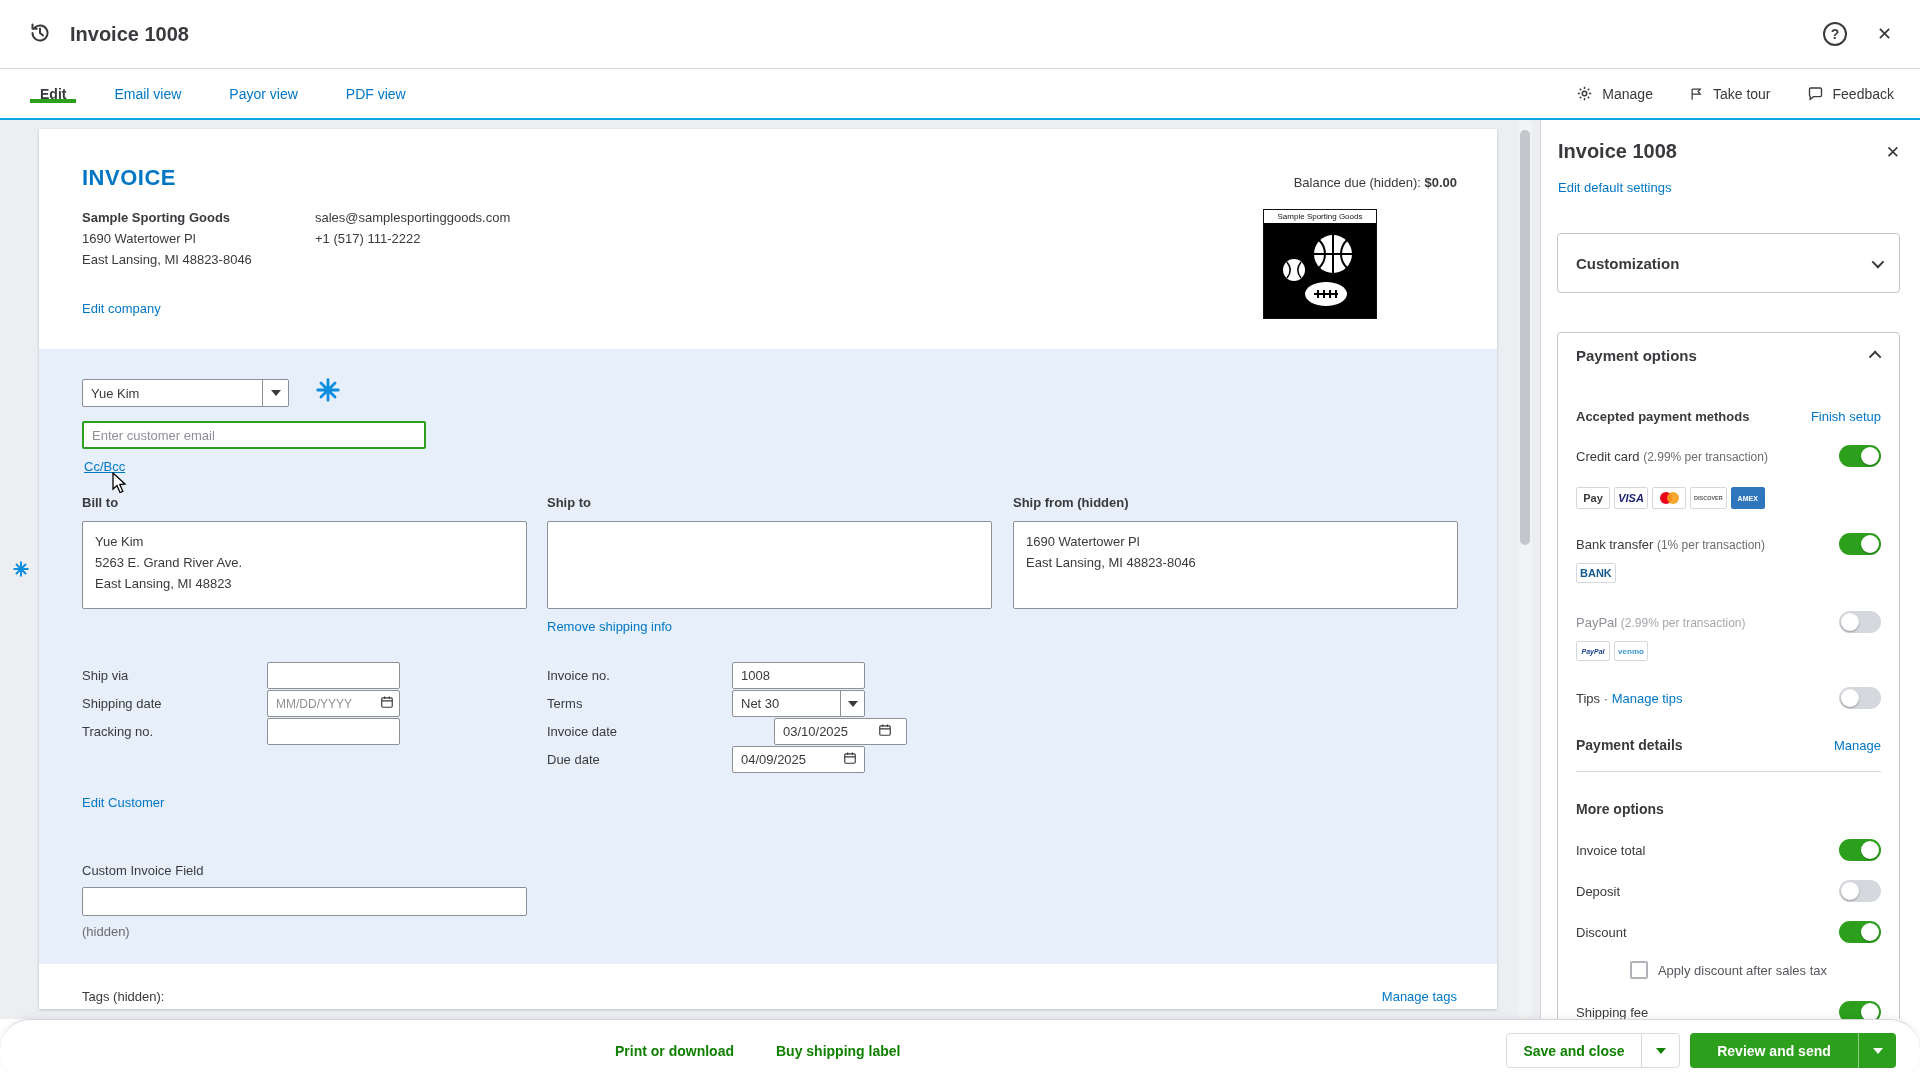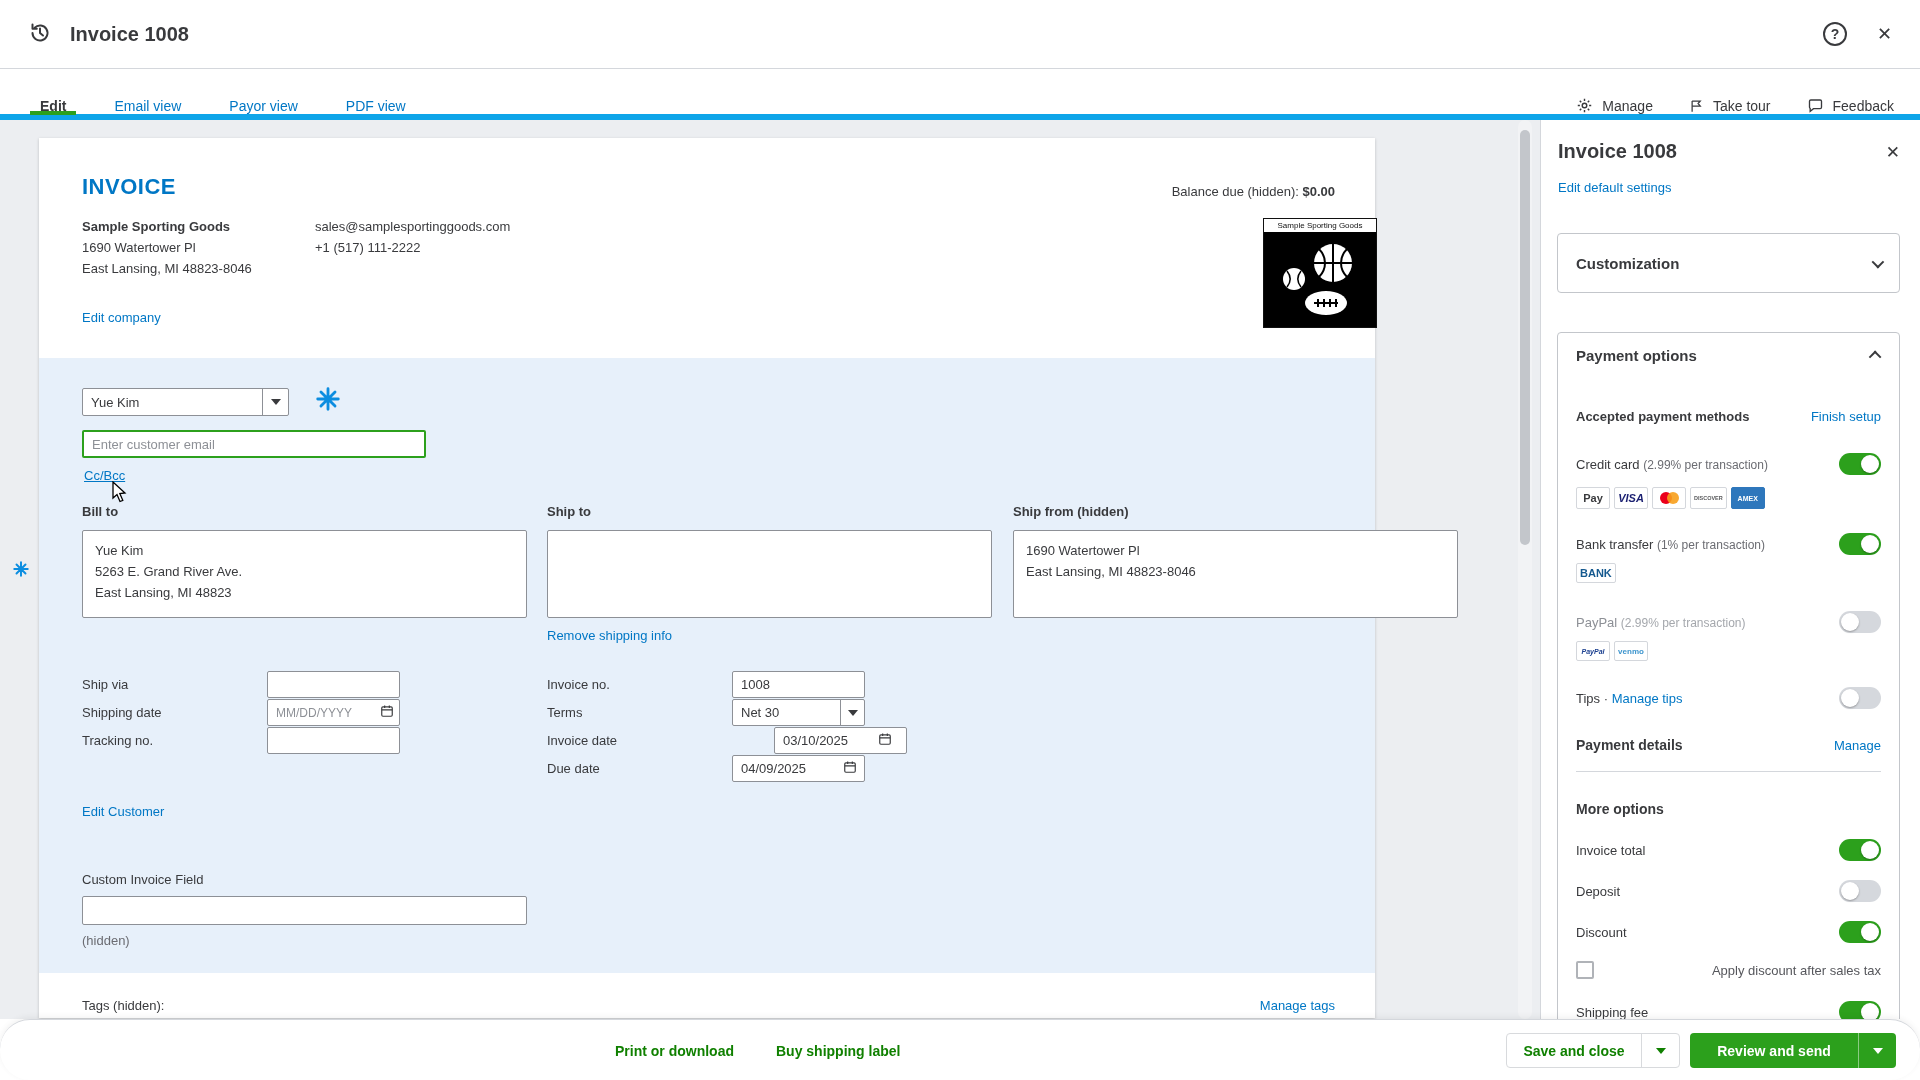--- a/index.html
+++ b/index.html
@@ -18,35 +18,35 @@
     justify-content:space-between; padding:0 28px; z-index:30; }
   .hdr-left { display:flex; align-items:center; gap:18px; }
   .hdr-title { font-size:20px; font-weight:700; }
   .hdr-right { display:flex; align-items:center; gap:30px; }
   .help-circle { width:24px; height:24px; border:2px solid #393a3d; border-radius:50%;
     display:flex; align-items:center; justify-content:center; font-size:14px; font-weight:700; cursor:pointer; }
   .x-icon { font-size:18px; cursor:pointer; }
 
   
   .tabbar { position:absolute; top:69px; left:0; right:0; height:51px; background:#fff;
-    border-bottom:6px solid #0ea5e9; display:flex; align-items:flex-end;
+    border-bottom:2px solid #0ea5e9; display:flex; align-items:center;
     justify-content:space-between; padding:0 26px 0 16px; z-index:25; }
   .tabs { display:flex; }
   .tab { padding:0 24px; display:flex; align-items:center; font-size:14px;
     color:#0077c5; cursor:pointer; position:relative; }
   .tab.active { color:#393a3d; font-weight:700; }
   .tab.active::after { content:''; position:absolute; left:14px; right:14px; bottom:-1px;
     height:4px; background:#2ca01c; }
   .tab-actions { display:flex; align-items:center; gap:36px; font-size:14px; }
   .action { display:flex; align-items:center; gap:9px; cursor:pointer; }
   .action svg { display:block; }
 
   
   .main { position:absolute; top:120px; left:0; width:1540px; height:899px; background:#eceef1; overflow:hidden; }
-  .card { position:absolute; left:39px; top:18px; width:1336px; height:880px; background:#fff;
+  .card { position:absolute; left:39px; top:9px; width:1458px; height:880px; background:#fff;
     box-shadow:0 1px 3px rgba(0,0,0,.2); }
   .abs { position:absolute; }
   .blue-section { position:absolute; left:0; top:220px; width:100%; height:615px; background:#e7f0fa; }
 
   .doc-title { left:43px; top:36px; font-size:22px; font-weight:700; color:#0077c5; letter-spacing:.5px; }
   .balance { right:40px; top:46px; font-size:13px; }
   .company-block { left:43px; top:78px; line-height:21px; }
   .contact-block { left:276px; top:78px; line-height:21px; }
 
   .logo { left:1224px; top:80px; width:114px; height:110px; background:#fff;
@@ -351,21 +351,21 @@
     <div class="prow" style="top:14px;">
       <span class="pbox-title">Payment options</span>
       <span class="chev up"></span>
     </div>
 
     <div class="prow" style="top:76px;">
       <span class="bold">Accepted payment methods</span>
       <span class="link">Finish setup</span>
     </div>
 
-    <div class="prow" style="top:120px;gap:40px;">
+    <div class="prow" style="top:112px;gap:40px;">
       <span><span>Credit card </span><span class="note">(2.99% per transaction)</span></span>
       <span class="toggle on"></span>
     </div>
 
     <div class="prow" style="top:154px; justify-content:flex-start;">
       <span class="badge-row">
         <span class="badge" style="font-weight:700; font-size:11px;">
             <span>Pay</span>
           </span>
         <span class="badge" style="font-style:italic; font-weight:700; font-size:11px; color:#1a1f71;">
@@ -435,21 +435,21 @@
     <div class="prow" style="top:547px;">
       <span>Deposit</span>
       <span class="toggle off"></span>
     </div>
 
     <div class="prow" style="top:588px;">
       <span>Discount</span>
       <span class="toggle on"></span>
     </div>
 
-    <div class="prow" style="top:628px; justify-content:space-between; gap:10px;">
+    <div class="prow" style="top:628px; justify-content:center; gap:10px;">
       <span class="checkbox"></span>
       <span style="color:#56575c;">Apply discount after sales tax</span>
     </div>
 
     <div class="prow" style="top:668px;">
       <span>Shipping fee</span>
       <span class="toggle on"></span>
     </div>
   </div>
 </aside>

